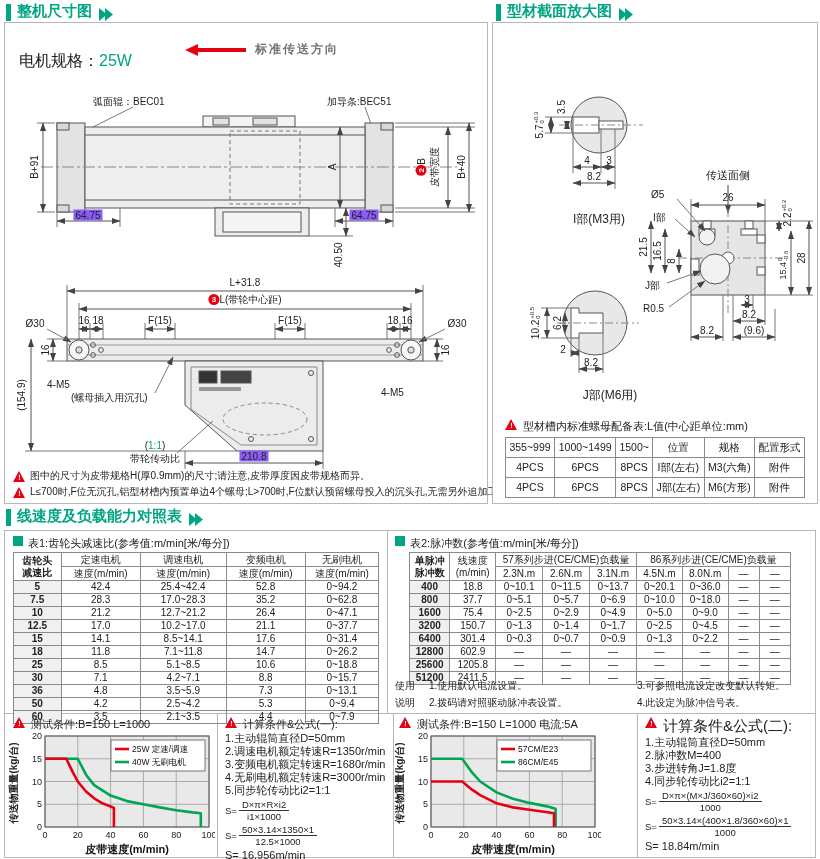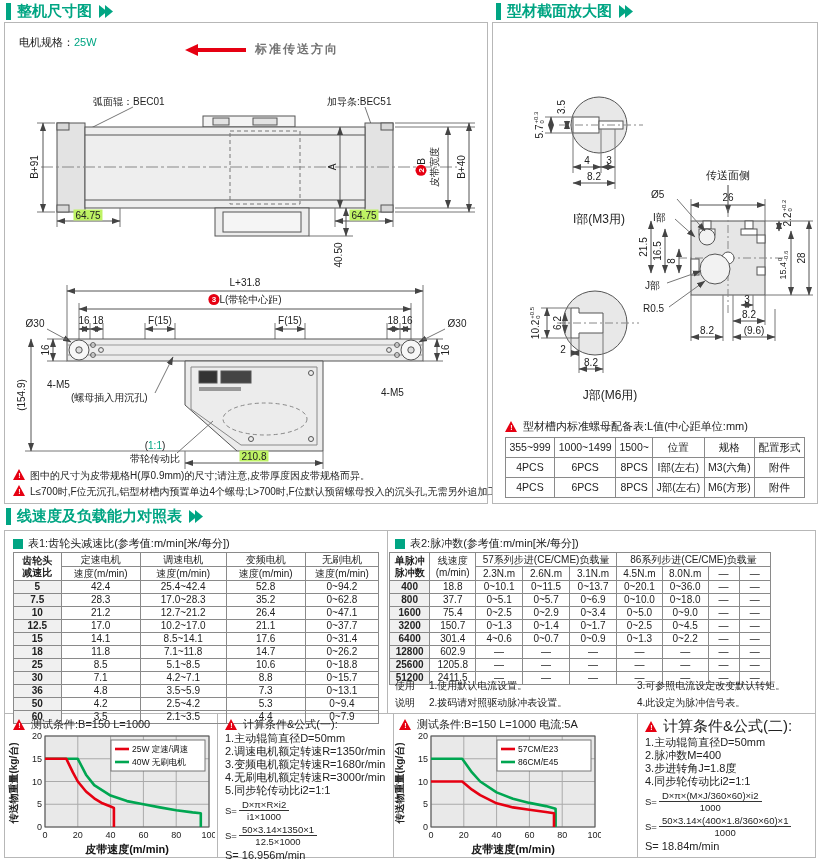--- a/index.html
+++ b/index.html
@@ -1,72 +1,72 @@
 <!DOCTYPE html>
 <html><head>
 <meta charset="utf-8">
 <style>
   html,body{margin:0;padding:0}
   body{width:820px;height:859px;position:relative;background:#fff;
        font-family:"Liberation Sans","DejaVu Sans",sans-serif;color:#222;overflow:hidden}
   .box{position:absolute;border:1px solid #b7b7b7;background:#fff}
-  .sec-h{position:absolute;display:flex;align-items:center;gap:6px;font-weight:bold;
+  .sec-h{position:absolute;display:flex;align-items:flex-end;gap:6px;font-weight:bold;
          font-size:15px;color:#00a583;white-space:nowrap}
   .sec-h .bar{width:5px;height:17px;background:#00a583}
   .abs{position:absolute}
   .lab{position:absolute;font-size:10px;white-space:nowrap;color:#222}
   .hc{position:absolute;font-size:10px;white-space:nowrap;color:#222;transform:translate(-50%,-50%)}
   .rv{position:absolute;font-size:10px;white-space:nowrap;color:#222;transform:translate(-50%,-50%) rotate(-90deg)}
-  .bg{background:#bef264;padding:0 2px}
+  .bg{background:#8b5cf6;padding:0 2px}
   .teal{color:#00a583}
   .red{color:#737373}
   .cnum{display:inline-block;width:11px;height:11px;border-radius:50%;background:#e60012;color:#fff;
         font-size:8px;line-height:11px;text-align:center;font-weight:bold;vertical-align:1px}
   .warn{position:relative;display:inline-block;width:13px;height:11px;flex:none}
   .warn::before{content:"";position:absolute;left:0;top:0;width:0;height:0;
       border-left:6.5px solid transparent;border-right:6.5px solid transparent;border-bottom:11px solid #e60012}
   .warn::after{content:"!";position:absolute;left:0;width:13px;top:2px;color:#fff;font-size:7px;
       font-weight:bold;text-align:center;line-height:9px}
   .sq{width:10px;height:10px;background:#00a583;flex:none}
   .tolwrap{display:inline-flex;align-items:center;gap:1px}
   .tol{display:inline-flex;flex-direction:column;font-size:6px;line-height:6px}
   table{border-collapse:collapse}
   .dt td,.dt th{border:1px solid #8a8a8a;font-size:10px;font-weight:normal;padding:0 2px;
       text-align:center;height:12px;line-height:12px;white-space:nowrap}
   .dt thead th{height:13px}
   #t1 tbody td:first-child{font-weight:bold;background:#f0f0f0}
   #t2 tbody td:first-child{font-weight:bold;background:#f0f0f0}
   #nuttab td,#nuttab th{height:19px;line-height:19px;font-size:10.5px}
-  .ttl{display:flex;align-items:center;gap:5px;font-size:11px;white-space:nowrap}
+  .ttl{display:flex;align-items:flex-start;gap:5px;font-size:11px;white-space:nowrap}
   .fl{font-size:11px;line-height:13px;white-space:nowrap}
   .frow{display:flex;align-items:center;gap:2px;font-size:9.5px;margin:2px 0;white-space:nowrap}
   .frac{display:inline-block;text-align:center}
   .frac .n{display:block;border-bottom:1px solid #333;padding:0 3px}
   .frac .d{display:block}
   .divider{position:absolute;background:#b7b7b7}
-  .note{display:flex;gap:4px;font-size:10px;white-space:nowrap}
+  .note{display:flex;align-items:center;gap:4px;font-size:10px;white-space:nowrap}
   .chev svg{display:block}
 </style>
 </head>
 <body>
 
 <div class="sec-h" style="left:6px;top:2px">
   <span class="bar"></span>
   <span>整机尺寸图</span>
   <span class="chev">
     <svg width="16" height="13">
         <path d="M1 0 L9 6.5 L1 13 Z" fill="#00a583"></path>
         <path d="M7 0 L15 6.5 L7 13 Z" fill="#00a583"></path>
       </svg>
   </span>
 </div>
 
 <div class="box" style="left:4px;top:22px;width:482px;height:480px">
 
-  <div class="abs" style="left:14px;top:12px;font-size:11px">
+  <div class="abs" style="left:14px;top:28px;font-size:16px">
     <span>电机规格：</span><span class="teal">25W</span>
   </div>
 
   <div class="abs" style="left:180px;top:18px;display:flex;align-items:center;gap:8px">
     <svg width="62" height="12">
         <polygon points="0,6 13,0 13,12" fill="#e60012"></polygon>
         <rect x="13" y="4" width="48" height="4" fill="#e60012"></rect>
       </svg>
     <span class="red" style="font-weight:bold;font-size:12px;letter-spacing:2px">标准传送方向</span>
   </div>
@@ -529,21 +529,21 @@
           <td>4.4</td>
           <td>0~7.9</td>
         </tr>
       </tbody>
   </table>
 
   <div class="abs ttl" style="left:390px;top:5px">
     <span class="sq"></span>
     <span>表2:脉冲数(参考值:m/min[米/每分])</span>
   </div>
-  <table class="dt abs" id="t2" style="left:384px;top:21px;width:382px">
+  <table class="dt abs" id="t2" style="left:404px;top:21px;width:382px">
     <thead>
       <tr>
         <th rowspan="2" style="width:44px;font-weight:bold"><span>单脉冲</span><br><span>脉冲数</span></th>
         <th rowspan="2" style="width:52px"><span>线速度</span><br><span>(m/min)</span></th>
         <th colspan="3">57系列步进(CE/CME)负载量</th>
         <th colspan="4">86系列步进(CE/CME)负载量</th>
       </tr>
       <tr>
         <th style="width:47px">2.3N.m</th>
         <th style="width:47px">2.6N.m</th>
@@ -575,41 +575,41 @@
           <td>0~10.0</td>
           <td>0~18.0</td>
           <td>—</td>
           <td>—</td>
         </tr>
         <tr>
           <td>1600</td>
           <td>75.4</td>
           <td>0~2.5</td>
           <td>0~2.9</td>
-          <td>0~3.4</td>
+          <td>0~4.9</td>
           <td>0~5.0</td>
           <td>0~9.0</td>
           <td>—</td>
           <td>—</td>
         </tr>
         <tr>
           <td>3200</td>
           <td>150.7</td>
           <td>0~1.3</td>
           <td>0~1.4</td>
           <td>0~1.7</td>
           <td>0~2.5</td>
           <td>0~4.5</td>
           <td>—</td>
           <td>—</td>
         </tr>
         <tr>
           <td>6400</td>
           <td>301.4</td>
-          <td>4~0.6</td>
+          <td>0~0.3</td>
           <td>0~0.7</td>
           <td>0~0.9</td>
           <td>0~1.3</td>
           <td>0~2.2</td>
           <td>—</td>
           <td>—</td>
         </tr>
         <tr>
           <td>12800</td>
           <td>602.9</td>

